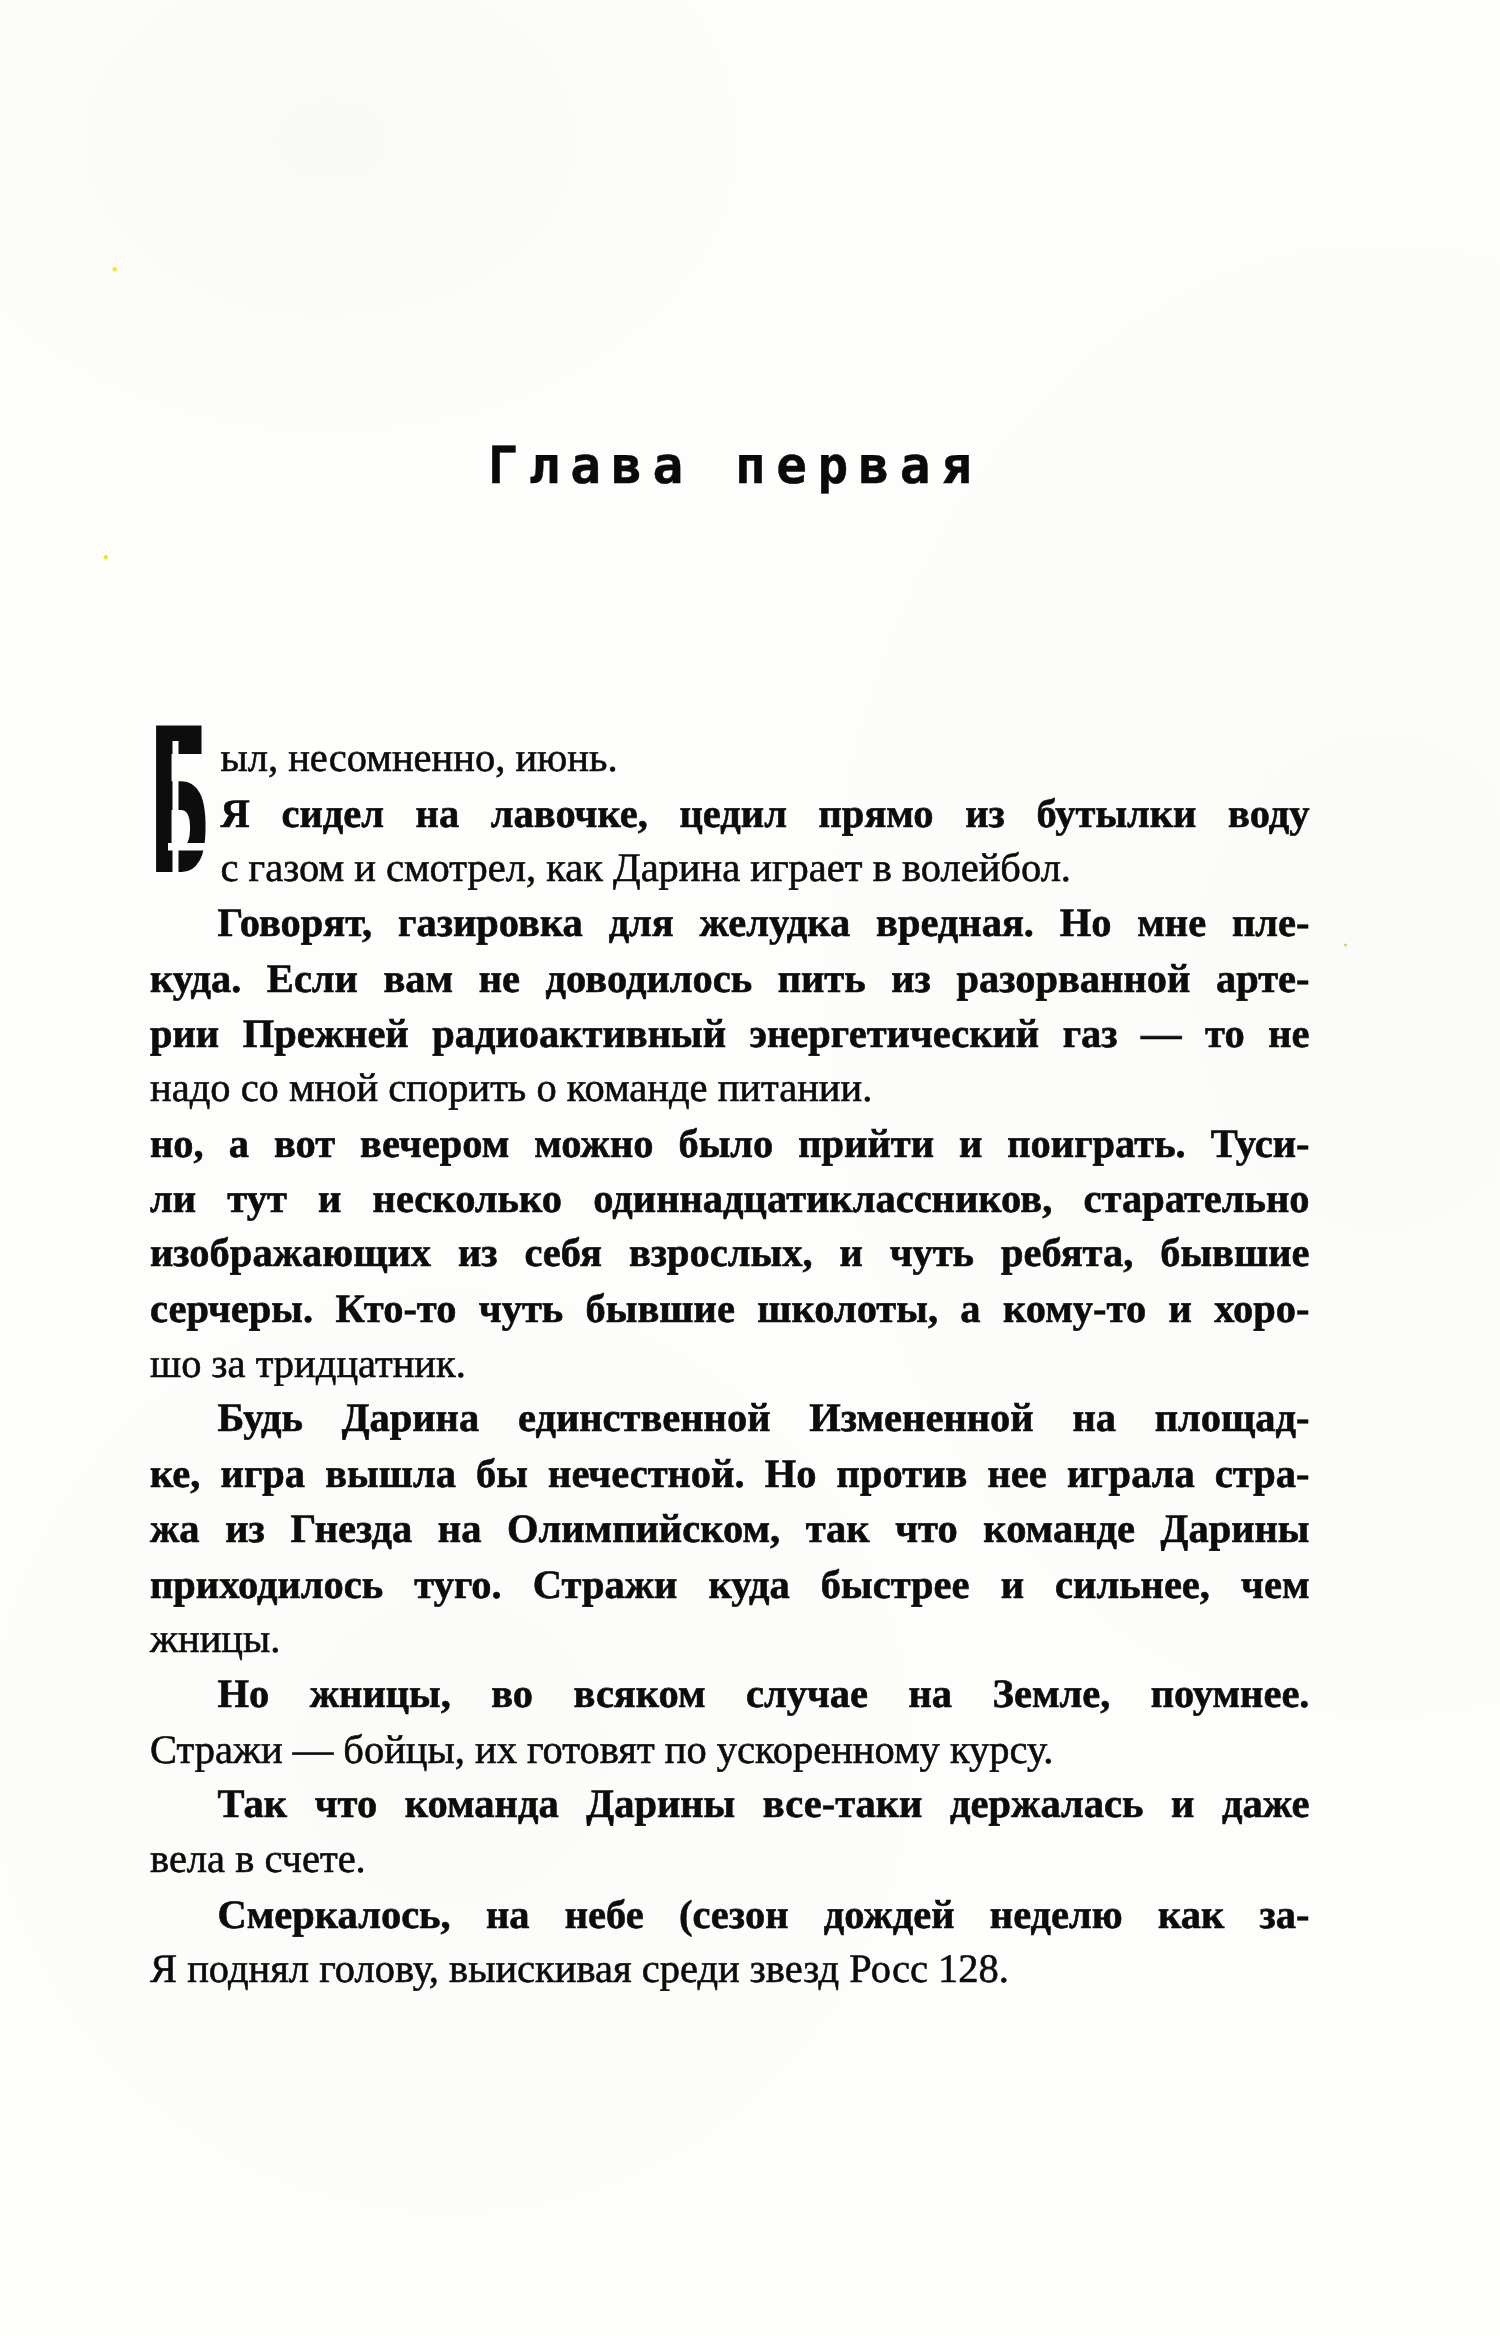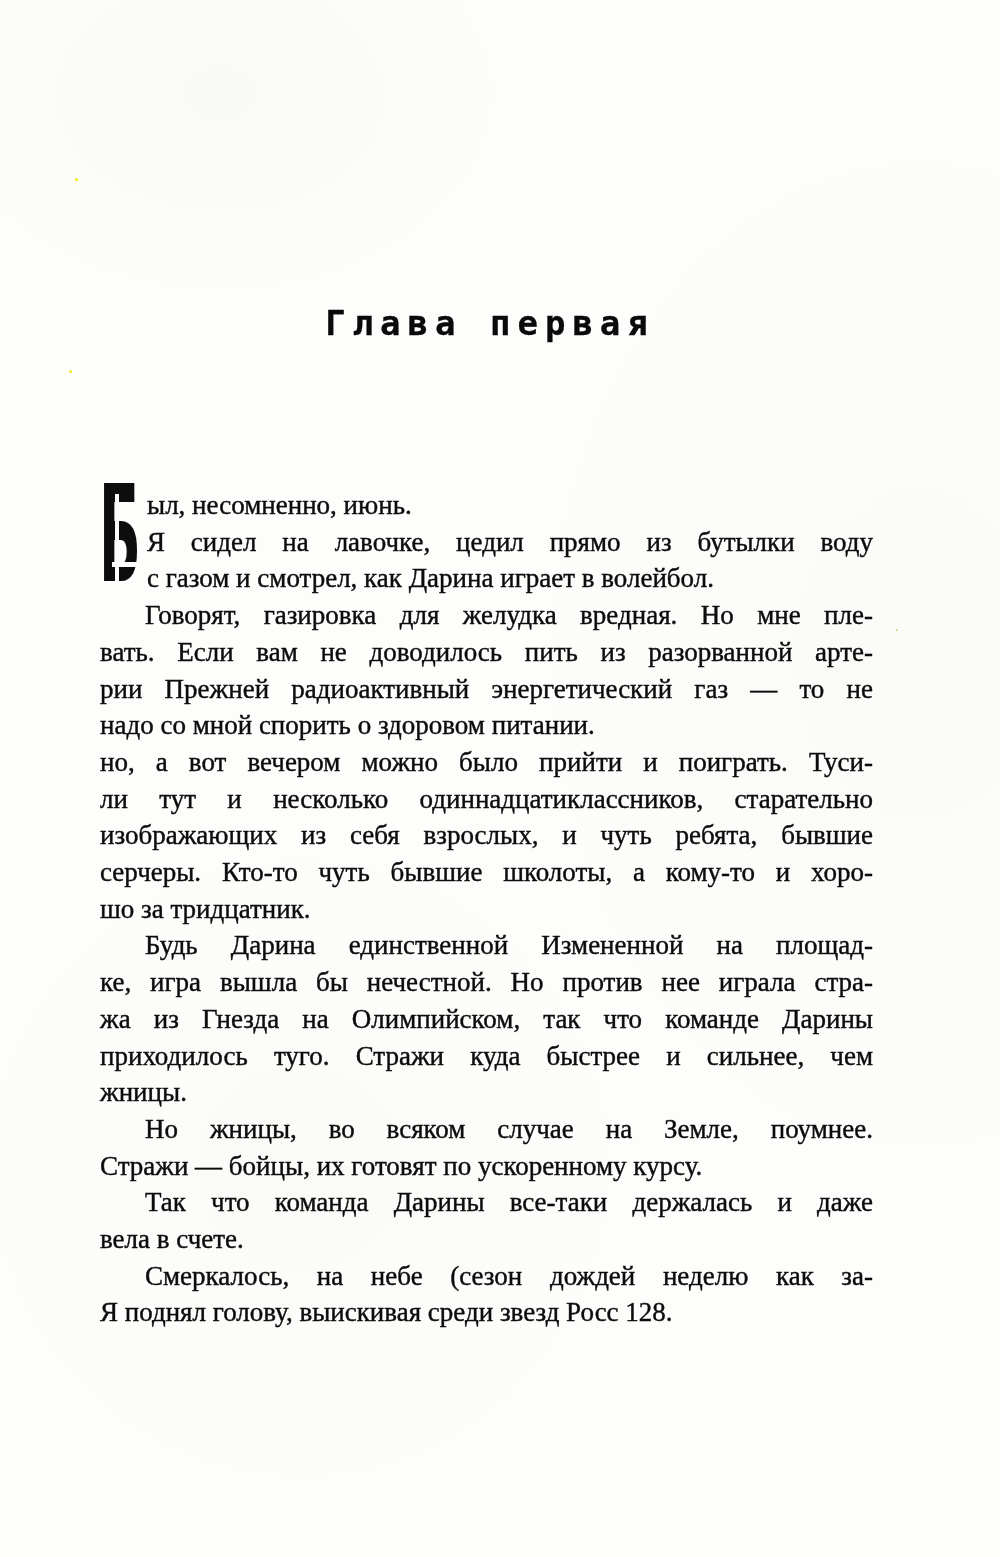--- a/index.html
+++ b/index.html
@@ -17,21 +17,20 @@
   }
   .chapter-title {
     position: absolute; top: 294px; left: 0; width: 980px;
     text-align: center;
     font-family: "DejaVu Sans Mono", monospace;
     font-weight: bold;
     font-size: 34px;
     line-height: 1;
     letter-spacing: 7px;
     color: #0a0a0a;
-    margin-top: 12px;
     -webkit-text-stroke: 0.3px #0a0a0a;
   }
   .dropcap {
     position: absolute; left: 99px; top: 468px;
     font-family: "DejaVu Sans", sans-serif;
     font-weight: bold;
     font-size: 134px;
     line-height: 1;
     color: #0d0d0d;
     transform: scaleX(0.41);
@@ -41,21 +40,21 @@
   .slit.v { left: 115px; top: 494px; width: 4px; height: 99px; }
   .slit.h { left: 112px; top: 562px; width: 30px; height: 5px; }
   .body-text {
     position: absolute; left: 100px; top: 487px; width: 773px;
     font-size: 27px;
     line-height: 36.7px;
     color: #0c0c0c;
     -webkit-text-stroke: 0.4px #0c0c0c;
   }
   .line { text-align: justify; }
-  .line.just { text-align-last: justify; }
+  .line.just { text-align-last: justify; font-weight: bold; }
   .line.beside { margin-left: 47px; }
   .line.indent { padding-left: 45px; }
   .speck { position: absolute; border-radius: 50%; }
   .speck.s1 { left: 75px; top: 178px; width: 3px; height: 3px; background: #f0ee10; }
   .speck.s2 { left: 69px; top: 370px; width: 3px; height: 3px; background: #e9ea14; }
   .speck.s3 { left: 896px; top: 629px; width: 2px; height: 2px; background: #a8c34e; opacity: .7; }
 </style>
 </head>
 <body>
 
@@ -73,23 +72,23 @@
       <div class="line beside">ыл, несомненно, июнь.</div>
     </div>
 
     <div class="para">
       <div class="line beside just">Я сидел на лавочке, цедил прямо из бутылки воду</div>
       <div class="line beside">с газом и смотрел, как Дарина играет в волейбол.</div>
     </div>
 
     <div class="para">
       <div class="line just indent">Говорят, газировка для желудка вредная. Но мне пле-</div>
-      <div class="line just">вать. Если вам не доводилось пить из разорванной арте-</div>
+      <div class="line just">куда. Если вам не доводилось пить из разорванной арте-</div>
       <div class="line just">рии Прежней радиоактивный энергетический газ — то не</div>
-      <div class="line">надо со мной спорить о здоровом питании.</div>
+      <div class="line">надо со мной спорить о команде питании.</div>
     </div>
 
     <div class="para">
       <div class="line just">но, а вот вечером можно было прийти и поиграть. Туси-</div>
       <div class="line just">ли тут и несколько одиннадцатиклассников, старательно</div>
       <div class="line just">изображающих из себя взрослых, и чуть ребята, бывшие</div>
       <div class="line just">серчеры. Кто-то чуть бывшие школоты, а кому-то и хоро-</div>
       <div class="line">шо за тридцатник.</div>
     </div>
 

